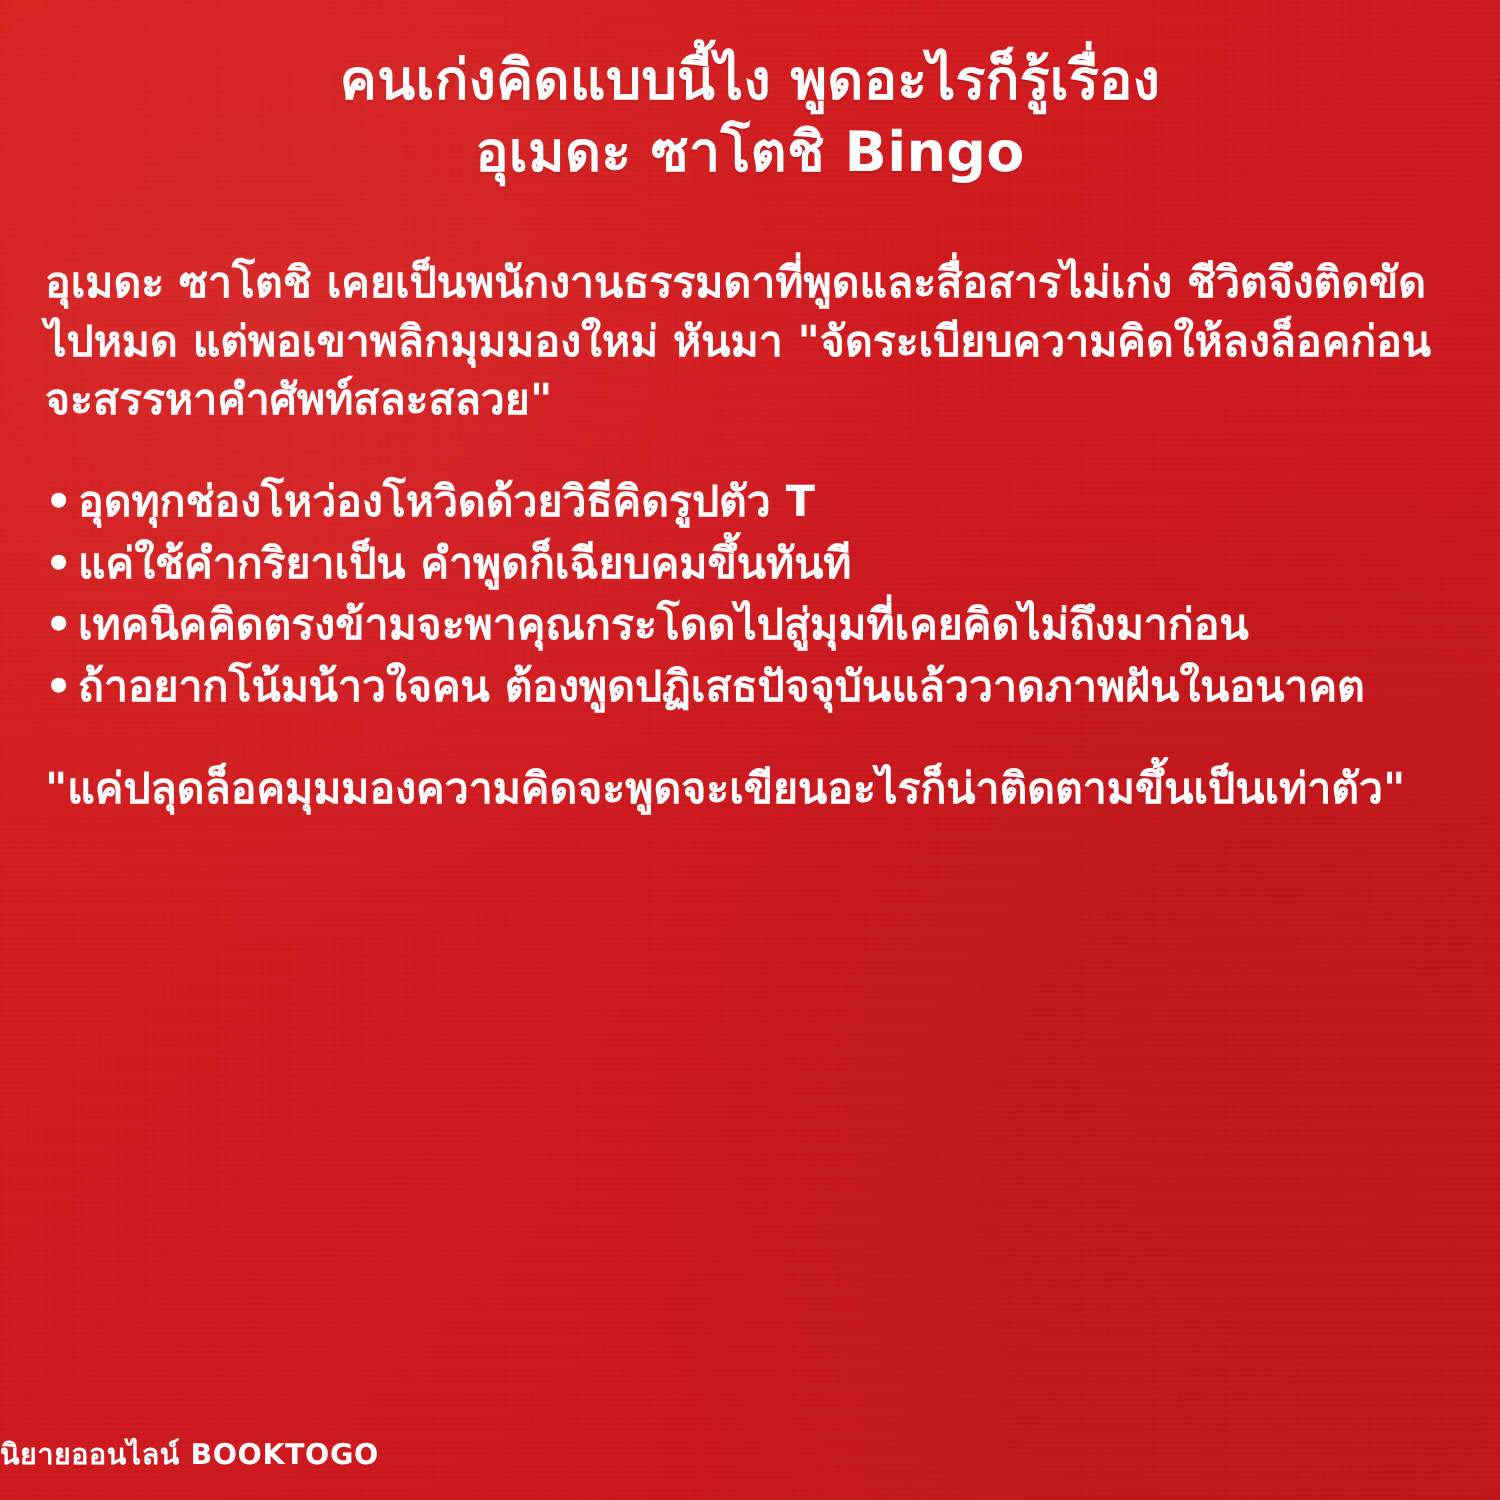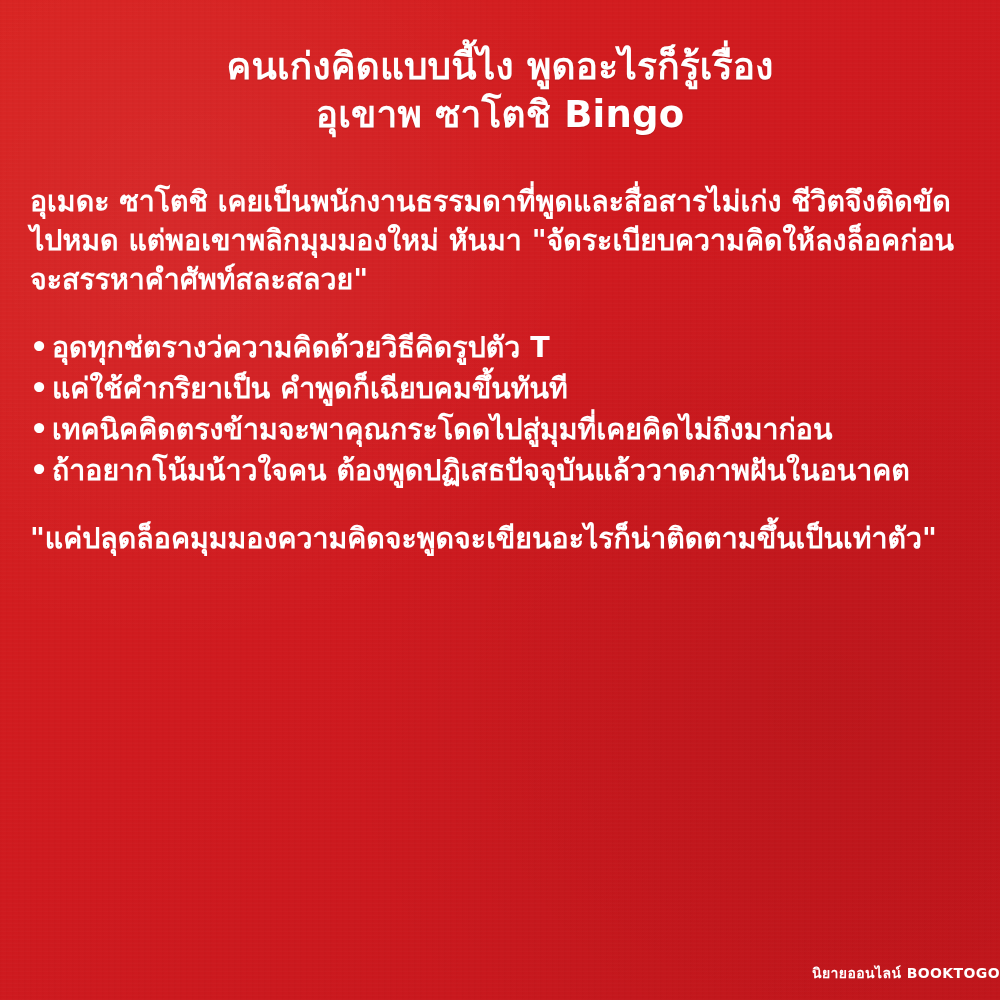--- a/index.html
+++ b/index.html
@@ -34,21 +34,21 @@
       repeating-linear-gradient(0deg, rgba(255,255,255,0.18) 0px, rgba(255,255,255,0) 2px, rgba(255,255,255,0) 4px),
       repeating-linear-gradient(90deg, rgba(0,0,0,0.12) 0px, rgba(0,0,0,0) 3px, rgba(0,0,0,0) 6px);
   }
   .title {
     position: relative;
     text-align: center;
     font-size: 37px;
     line-height: 1.30;
     font-weight: bold;
     letter-spacing: 0.2px;
-    margin: 15px 0 0 0;
+    margin: 2px 0 0 0;
     text-shadow: 0 1px 1px rgba(0,0,0,0.12);
   }
   .title-line {
     display: block;
   }
   .body {
     position: relative;
     margin-top: 44px;
     font-size: 28.5px;
     line-height: 1.36;
@@ -72,43 +72,43 @@
   }
   .bullet .dot {
     display: inline-block;
     width: 22px;
   }
   .footer {
     position: absolute;
     left: 0;
     right: 0;
     bottom: 16px;
-    text-align: right;
-    font-size: 14px;
+    text-align: left;
+    font-size: 19px;
     font-weight: bold;
     letter-spacing: 0.4px;
   }
 </style>
 </head>
 <body>
 
 <div class="poster">
   <div class="grain"></div>
 
   <div class="title">
     <span class="title-line">คนเก่งคิดแบบนี้ไง พูดอะไรก็รู้เรื่อง</span>
-    <span class="title-line">อุเขาพ ซาโตชิ Bingo</span>
+    <span class="title-line">อุเมดะ ซาโตชิ Bingo</span>
   </div>
 
   <div class="body">
     <p class="para">อุเมดะ ซาโตชิ เคยเป็นพนักงานธรรมดาที่พูดและสื่อสารไม่เก่ง ชีวิตจึงติดขัดไปหมด แต่พอเขาพลิกมุมมองใหม่ หันมา "จัดระเบียบความคิดให้ลงล็อคก่อนจะสรรหาคำศัพท์สละสลวย"</p>
 
     <div class="bullets">
       <div class="bullet">
-        <span class="dot">•</span><span>อุดทุกช่ตรางว่ความคิดด้วยวิธีคิดรูปตัว T</span>
+        <span class="dot">•</span><span>อุดทุกช่องโหว่องโหวิดด้วยวิธีคิดรูปตัว T</span>
       </div>
       <div class="bullet">
         <span class="dot">•</span><span>แค่ใช้คำกริยาเป็น คำพูดก็เฉียบคมขึ้นทันที</span>
       </div>
       <div class="bullet">
         <span class="dot">•</span><span>เทคนิคคิดตรงข้ามจะพาคุณกระโดดไปสู่มุมที่เคยคิดไม่ถึงมาก่อน</span>
       </div>
       <div class="bullet">
         <span class="dot">•</span><span>ถ้าอยากโน้มน้าวใจคน ต้องพูดปฏิเสธปัจจุบันแล้ววาดภาพฝันในอนาคต</span>
       </div>

